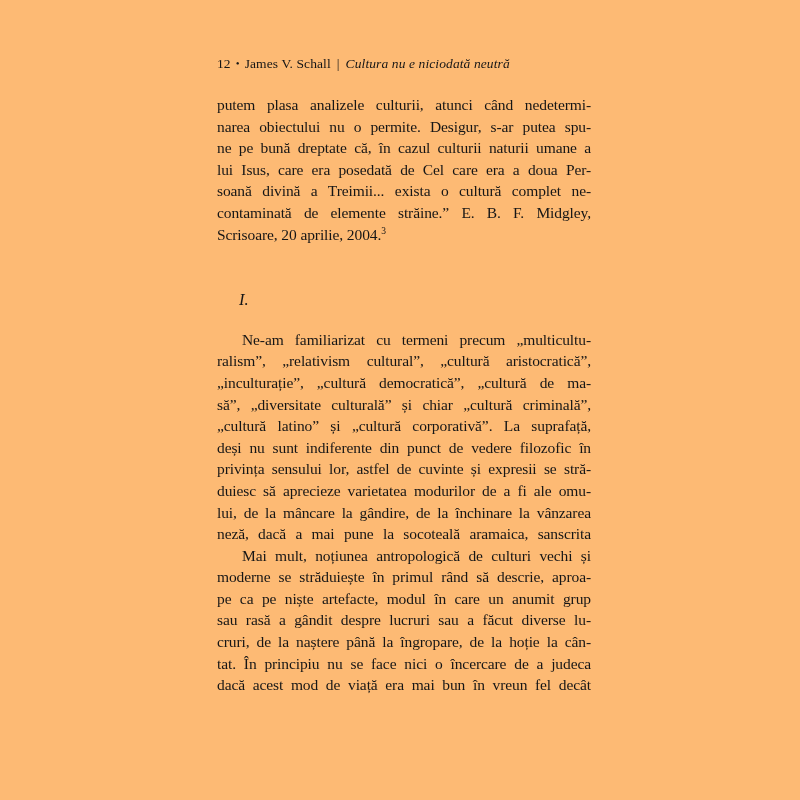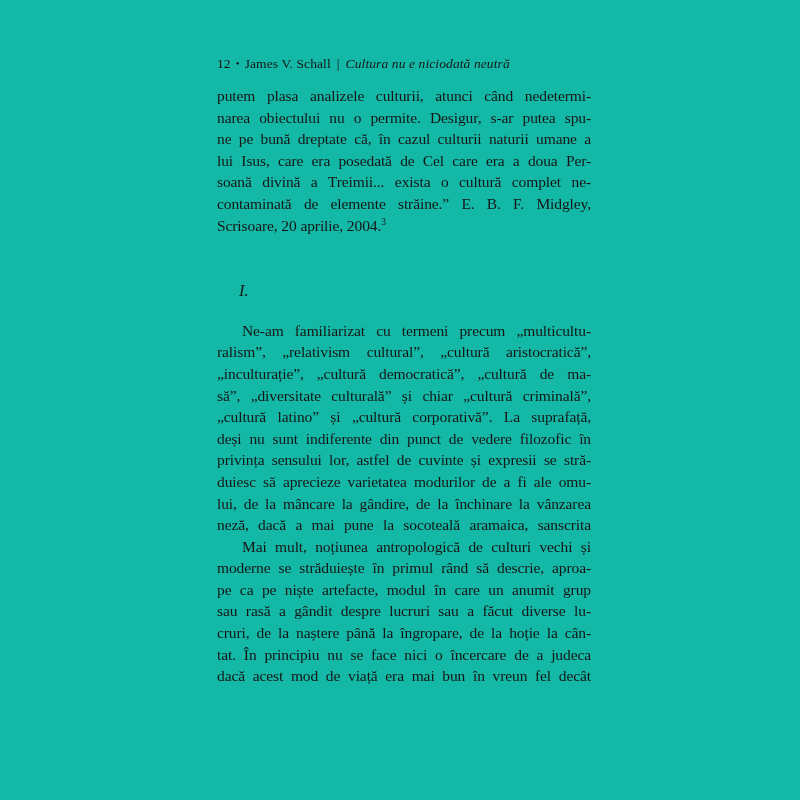--- a/index.html
+++ b/index.html
@@ -11,21 +11,21 @@
     height: 800px;
     background: #ffffff;
     position: relative;
     overflow: hidden;
     font-family: "Liberation Serif", "DejaVu Serif", serif;
     color: #161616;
   }
   .page {
     position: absolute;
     inset: 0;
-    background: #14b8a6;
+    background: #fdba74;
     padding-left: 16px;
   }
   .running-header {
     position: absolute;
     left: 217px;
     top: 55px;
     width: 380px;
     font-size: 13.5px;
     line-height: 16px;
     letter-spacing: 0.1px;
@@ -39,21 +39,21 @@
   .running-header .bar {
     margin: 0 6px;
     font-weight: 400;
   }
   .running-header .book-title {
     font-style: italic;
   }
   .textblock {
     position: absolute;
     left: 217px;
-    top: 85px;
+    top: 94px;
     width: 374px;
   }
   .para {
     margin: 0;
     padding: 0;
   }
   .line {
     font-size: 15.5px;
     line-height: 21.6px;
     text-align: justify;

